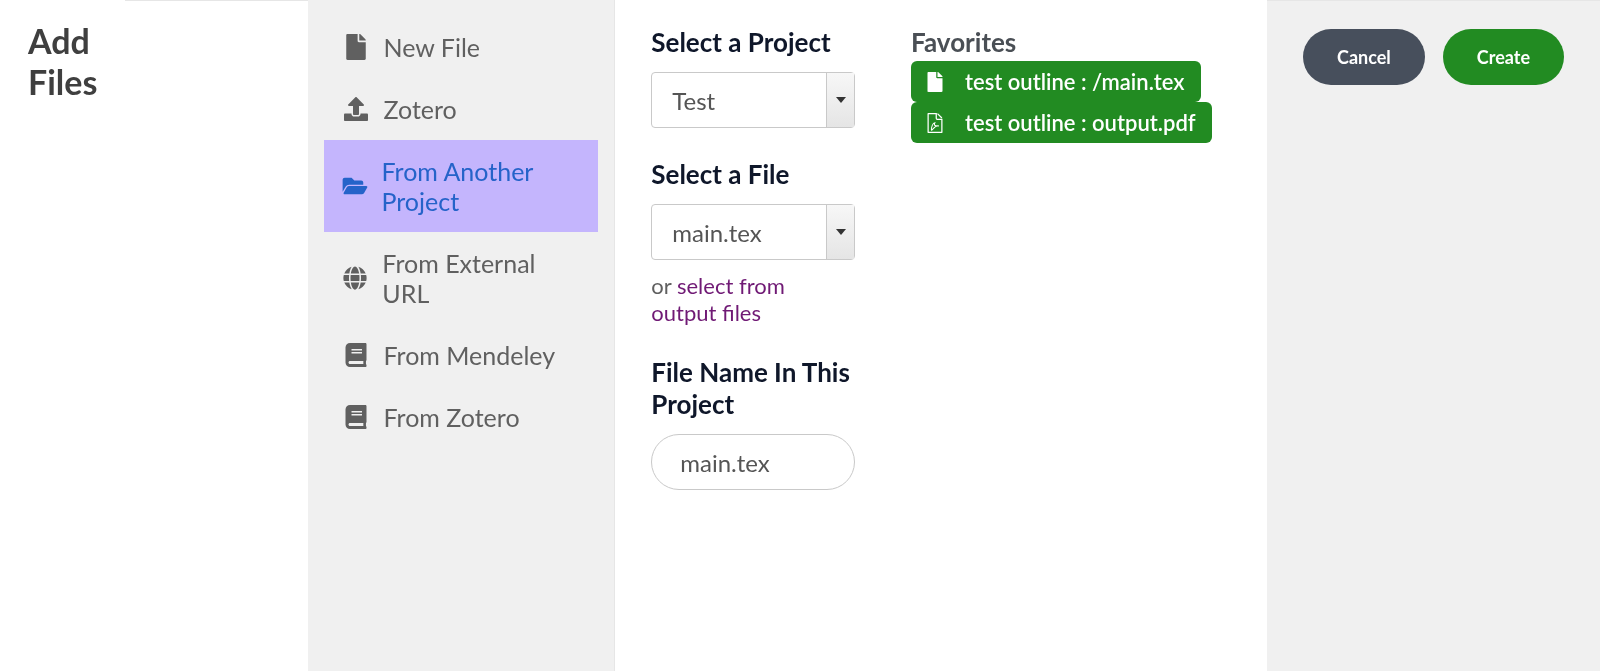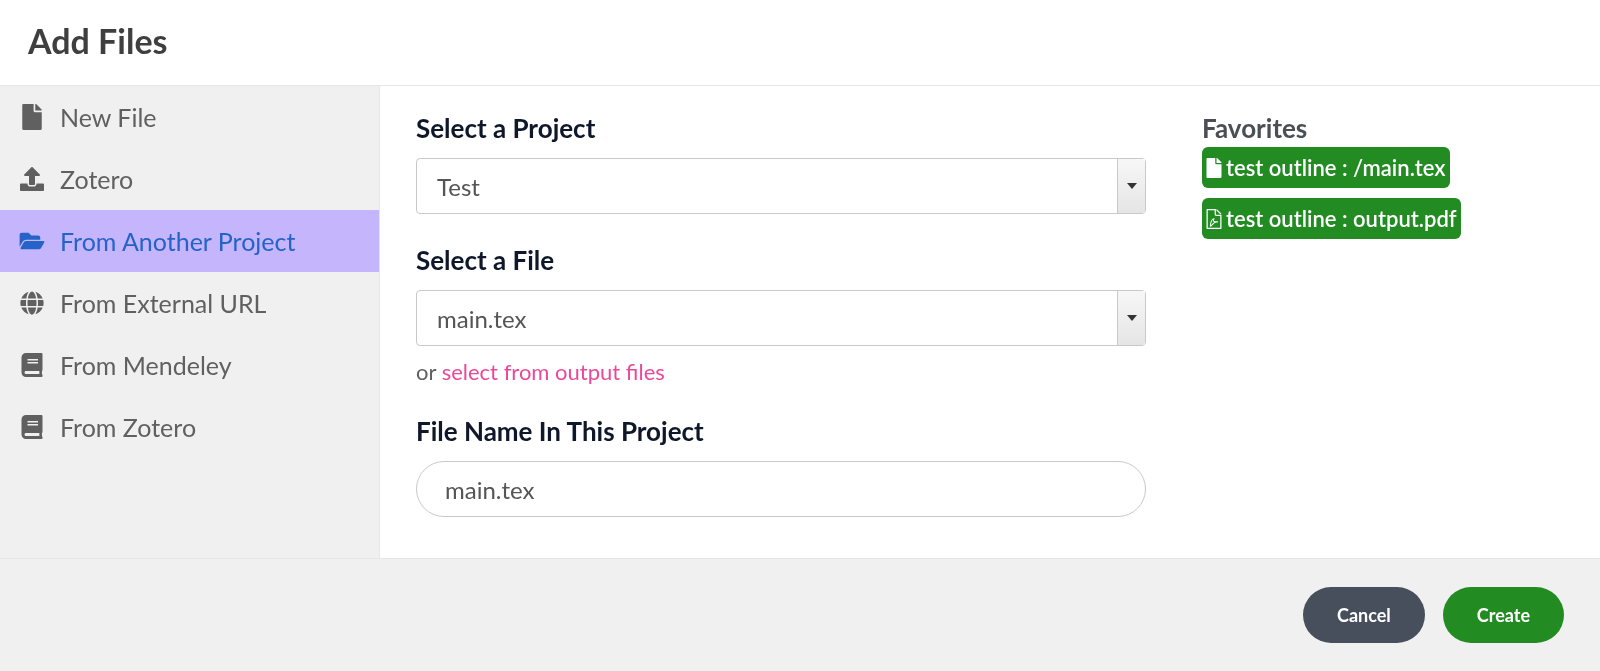--- a/index.html
+++ b/index.html
@@ -1,22 +1,22 @@
 <!DOCTYPE html>
 <html><head>
 <meta charset="utf-8">
 <style>
   * { box-sizing: border-box; margin: 0; padding: 0; }
   html, body { width: 1600px; height: 671px; font-family: "Segoe UI", "Lato", "Helvetica Neue", Arial, sans-serif; color: #404040; background: #fff; }
-  .modal { width: 100%; height: 100%; display: flex; flex-direction: column; }
+  .modal { width: 100%; height: 100%; display: flex; flex-direction: row; }
   .header { padding: 20px 28px 24px; }
   .header h1 { font-size: 34px; font-weight: 700; color: #3f3f3f; }
   .divider { height: 1px; background: #e6e6e6; width: 100%; }
   .body { display: flex; flex: 1 1 auto; min-height: 0; }
-  .sidebar { width: 380px; background: #f0f0f0; border-right: 1px solid #e6e6e6; padding: 0; }
+  .sidebar { width: 380px; background: #f0f0f0; border-right: 1px solid #e6e6e6; padding: 16px; }
   .sidebar .item {
     display: flex; align-items: center; gap: 14px;
     padding: 16px 18px; font-size: 25px; color: #606060; cursor: pointer;
   }
   .sidebar .item.active { background: #c4b5fd; color: #2563c9; }
   .sidebar .item .icon { width: 28px; display: inline-flex; justify-content: center; }
   .main { flex: 1 1 auto; display: flex; padding: 22px 36px 28px 36px; gap: 56px; }
   .form { flex: 1 1 auto; max-width: 730px; }
   .label { font-size: 26px; font-weight: 700; color: #0f172a; margin-bottom: 14px; margin-top: 4px; }
   .label.spaced { margin-top: 30px; }
@@ -26,32 +26,32 @@
     background: #fff;
   }
   .select-wrap .value { font-size: 24px; color: #555; }
   .select-wrap .arrow {
     position: absolute; right: 0; top: 0; bottom: 0; width: 28px;
     border-left: 1px solid #c9c9c9;
     background: linear-gradient(#f7f7f7, #e5e5e5);
     display: flex; align-items: center; justify-content: center;
   }
   .hint { margin-top: 12px; font-size: 22px; color: #606060; }
-  .hint a { color: #ec4899; text-decoration: none; cursor: pointer; }
+  .hint a { color: #701a75; text-decoration: none; cursor: pointer; }
   .text-input {
     width: 100%; height: 56px; border: 1px solid #c9c9c9; border-radius: 28px;
     padding: 0 28px; font-size: 24px; color: #555; outline: none; background: #fff;
     font-family: inherit;
   }
   .favorites { flex: 0 0 320px; }
   .fav-title { font-size: 26px; font-weight: 700; color: #4a4f55; margin-bottom: 3px; margin-top: 4px; }
   .pill {
-    display: inline-flex; align-items: center; gap: 4px;
+    display: inline-flex; align-items: center; gap: 22px;
     background: #228b22; color: #fff; font-size: 22px; font-weight: 600;
-    padding: 7px 4px; border-radius: 6px; margin-bottom: 10px; cursor: pointer;
+    padding: 7px 16px; border-radius: 6px; cursor: pointer;
     white-space: nowrap;
   }
   .pill .icon { display: inline-flex; }
   .footer {
     background: #f0f0f0; border-top: 1px solid #e6e6e6;
     padding: 28px 36px; display: flex; justify-content: flex-end; gap: 18px;
   }
   .btn {
     height: 56px; padding: 0 34px; border: none; border-radius: 28px;
     font-size: 18px; font-weight: 700; cursor: pointer; font-family: inherit;

